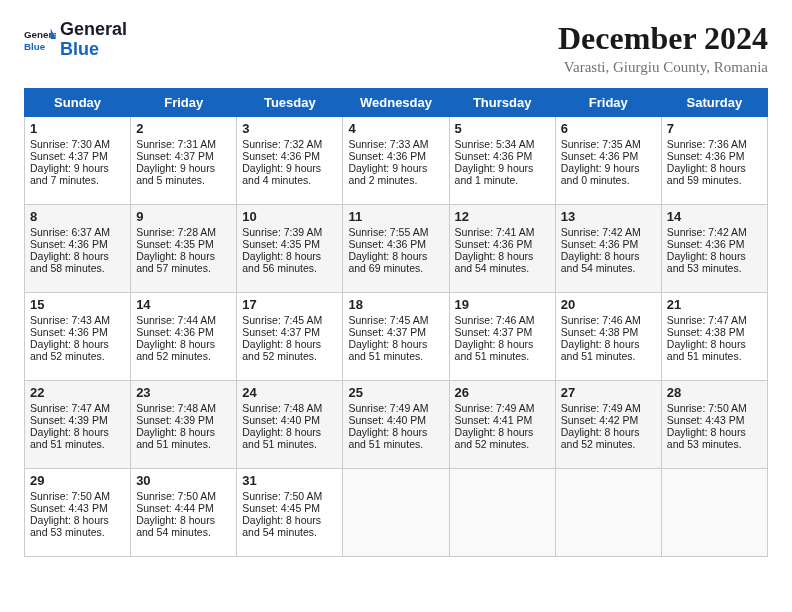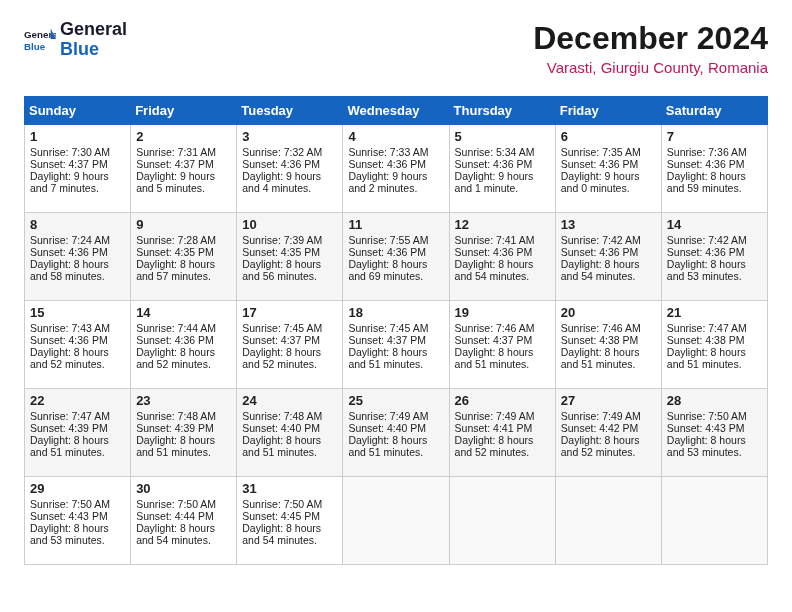--- a/index.html
+++ b/index.html
@@ -22,44 +22,45 @@
       line-height: 1.1;
     }
     .logo-blue { color: #1565c0; }
     .logo-icon {
       width: 32px;
       height: 28px;
       margin-right: 4px;
     }
     .title-section {
       text-align: right;
-      margin-bottom: 20px;
+      margin-bottom: 12px;
+      font-family: Liberation Serif, serif;
     }
     .month-title {
       font-size: 32px;
       font-weight: bold;
       color: #1a1a1a;
     }
     .location-title {
       font-size: 15px;
-      color: #be185d;
+      color: #737373;
       margin-top: 2px;
     }
     .calendar-table {
       width: 100%;
       border-collapse: collapse;
       table-layout: fixed;
     }
     .calendar-table th {
       background-color: #1565c0;
       color: #fff;
       font-size: 13px;
       font-weight: bold;
       padding: 6px 4px;
-      text-align: left;
+      text-align: center;
       border: 1px solid #1565c0;
     }
     .calendar-table td {
       border: 1px solid #ccc;
       vertical-align: top;
       padding: 4px 5px;
       font-size: 10.5px;
       color: #222;
       height: 88px;
       background: #fff;
@@ -156,21 +157,21 @@
         <td>
           <span class="day-number">7</span>
           <div>Sunrise: 7:36 AM</div>
           <div>Sunset: 4:36 PM</div>
           <div>Daylight: 8 hours and 59 minutes.</div>
         </td>
       </tr>
       <tr>
         <td>
           <span class="day-number">8</span>
-          <div>Sunrise: 7:24 AM</div>
+          <div>Sunrise: 6:37 AM</div>
           <div>Sunset: 4:36 PM</div>
           <div>Daylight: 8 hours and 58 minutes.</div>
         </td>
         <td>
           <span class="day-number">9</span>
           <div>Sunrise: 7:28 AM</div>
           <div>Sunset: 4:35 PM</div>
           <div>Daylight: 8 hours and 57 minutes.</div>
         </td>
         <td>

